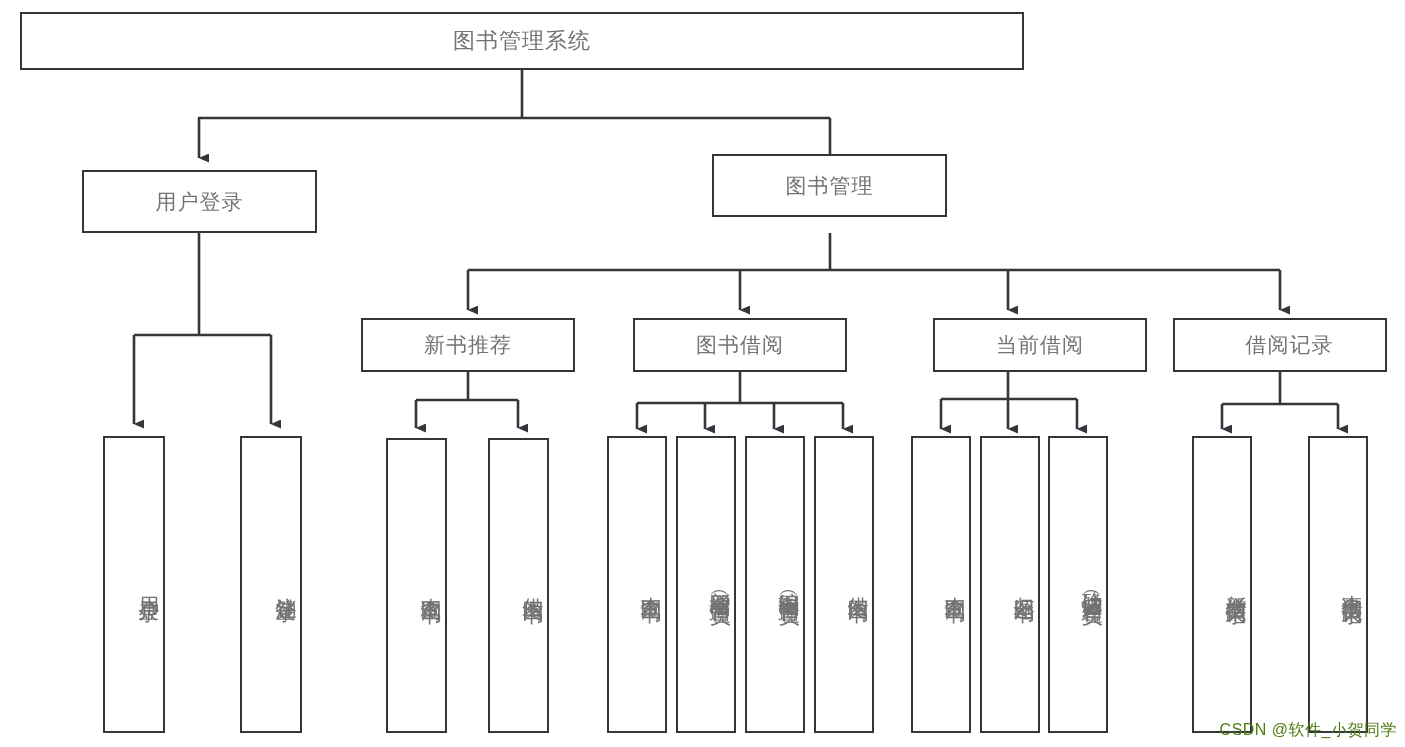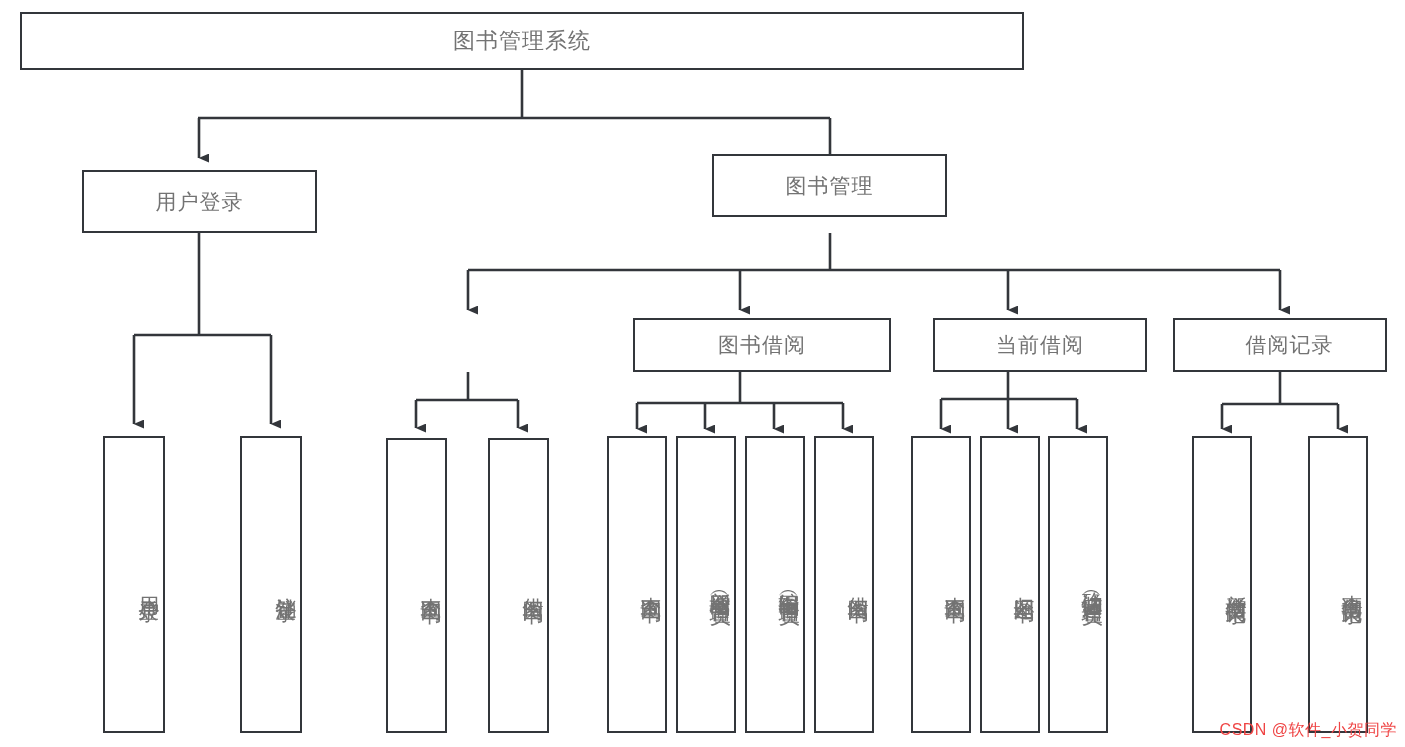--- a/index.html
+++ b/index.html
@@ -58,21 +58,21 @@
     white-space: nowrap;
   }
   #root-node {
     font-size: 22px;
   }
   #watermark {
     position: absolute;
     right: 8px;
     bottom: 6px;
     font-size: 16px;
-    color: #ef4444;
+    color: #4d7c0f;
     letter-spacing: 0.5px;
     white-space: nowrap;
   }
 </style>
 </head>
 <body>
 
 <div id="canvas">
 
   <svg id="edges" viewBox="0 0 1405 747" xmlns="http://www.w3.org/2000/svg">
@@ -129,21 +129,24 @@
     <span>图书管理系统</span>
   </div>
 
   <div class="node h" style="left:82px; top:170px; width:235px; height:63px;">
     <span>用户登录</span>
   </div>
   <div class="node h" style="left:712px; top:154px; width:235px; height:63px;">
     <span>图书管理</span>
   </div>
 
-  <div class="node h" style="left:633px; top:318px; width:258px; height:54px;">
+  <div class="node h" style="left:361px; top:318px; width:214px; height:54px;">
+    <span>新书推荐</span>
+  </div>
+  <div class="node h" style="left:633px; top:318px; width:214px; height:54px;">
     <span>图书借阅</span>
   </div>
   <div class="node h" style="left:933px; top:318px; width:214px; height:54px;">
     <span>当前借阅</span>
   </div>
   <div class="node h" style="left:1173px; top:318px; width:214px; height:54px;padding-left:19px;">
     <span>借阅记录</span>
   </div>
 
   <div class="node v" style="left:103px; top:436px; width:62px; height:297px;">

